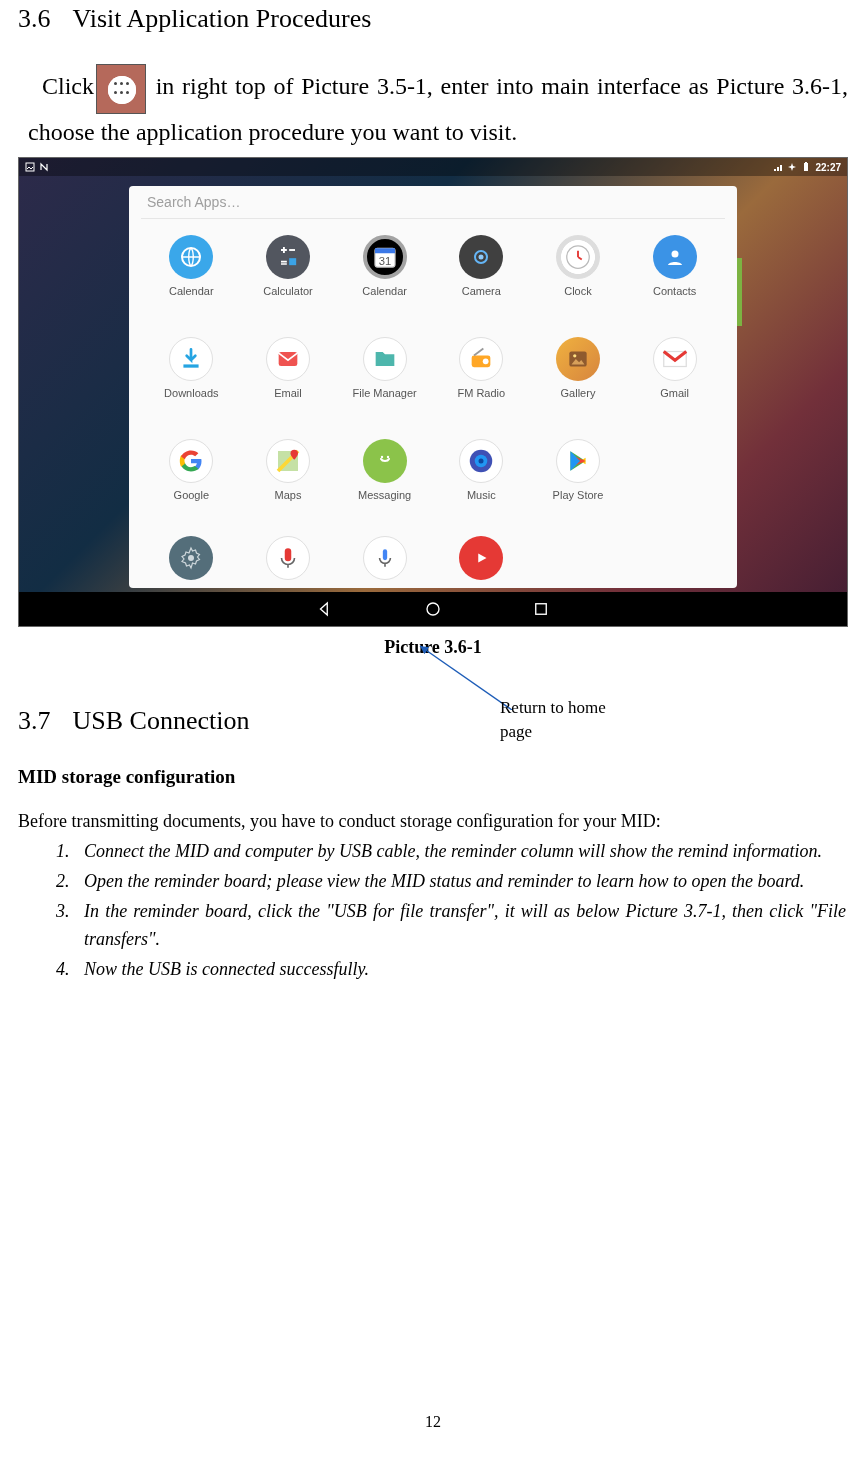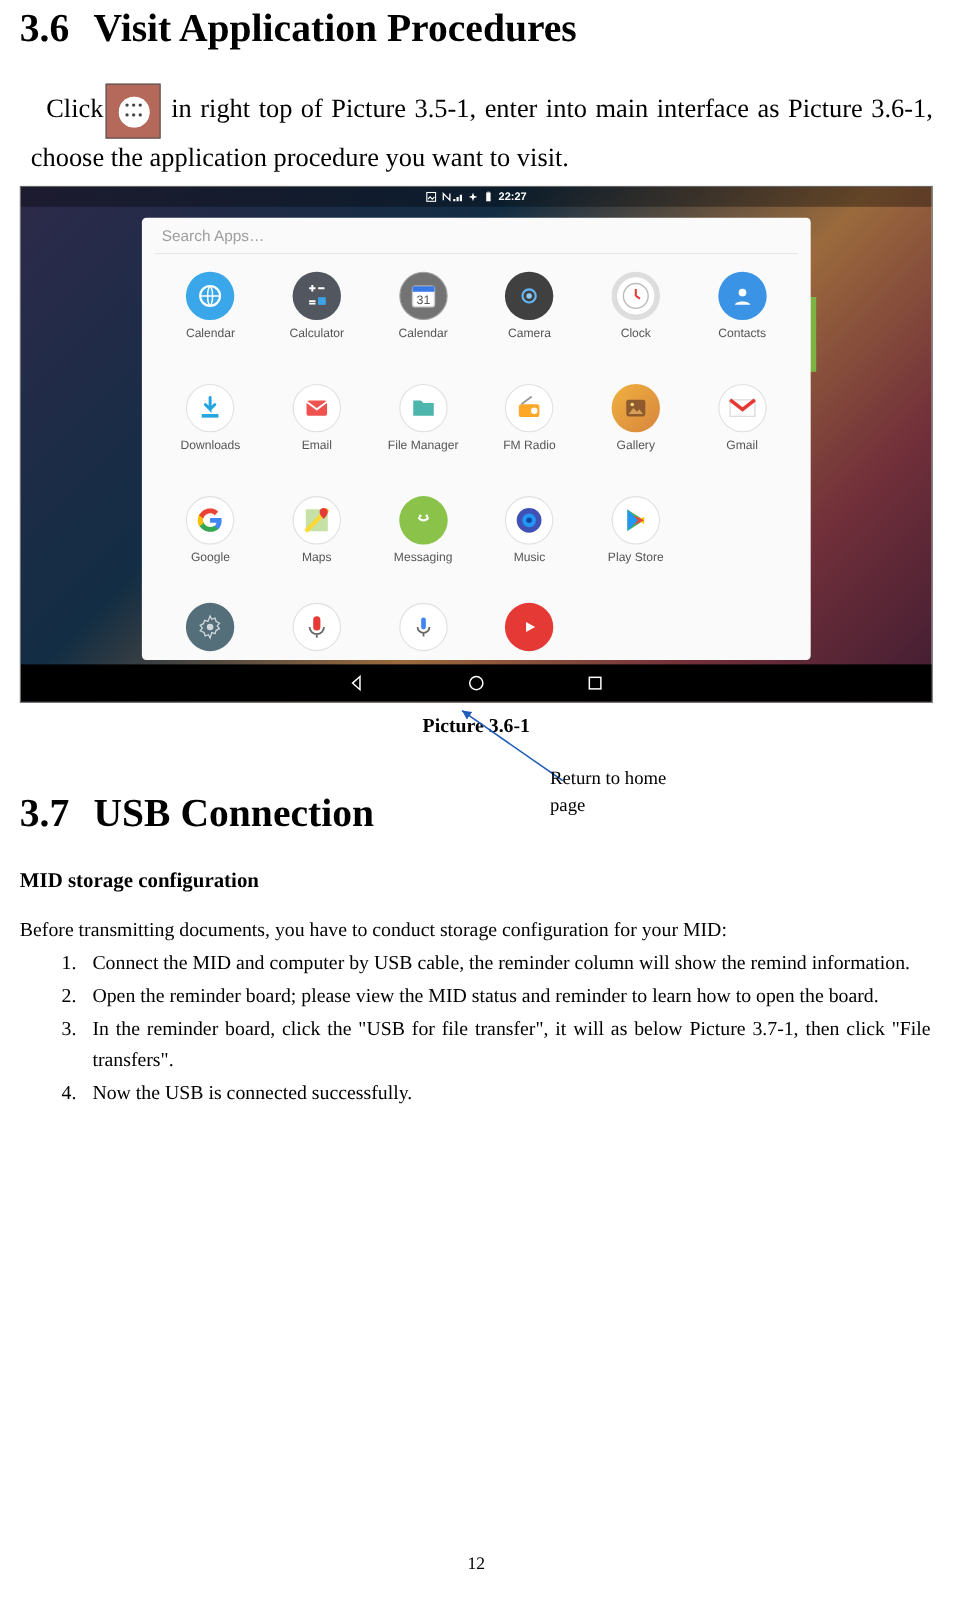--- a/index.html
+++ b/index.html
@@ -6,22 +6,22 @@
   body {
     font-family: "Times New Roman", Times, serif;
     font-size: 18px;
     color: #000;
     width: 866px;
     height: 1475px;
     position: relative;
     padding: 0 18px;
   }
   .heading {
-    font-size: 36px;
-    font-weight: bold;
+    font-size: 26px;
+    font-weight: normal;
     margin-top: 4px;
     margin-bottom: 30px;
     padding-left: 0;
   }
   .heading .num { display: inline-block; margin-right: 22px; }
   .intro {
     font-size: 24px;
     line-height: 1.55;
     text-align: justify;
     margin-left: 10px;
@@ -72,21 +72,21 @@
   }
   .statusbar {
     position: absolute;
     top: 0; left: 0; right: 0;
     height: 18px;
     background: rgba(0,0,0,0.35);
     color: #fff;
     font-family: Arial, sans-serif;
     font-size: 10px;
     display: flex;
-    justify-content: center;
+    justify-content: space-between;
     align-items: center;
     padding: 0 6px;
   }
   .statusbar .left-icons { display: flex; gap: 4px; align-items: center; }
   .statusbar .right-icons { display: flex; gap: 4px; align-items: center; }
   .statusbar .mini-icon { width: 10px; height: 10px; }
   .drawer {
     position: absolute;
     top: 28px;
     left: 110px;
@@ -186,20 +186,21 @@
   }
   .body-text {
     font-size: 18px;
     line-height: 1.55;
     text-align: justify;
   }
   .ol {
     counter-reset: item;
     padding-left: 66px;
     margin-top: 2px;
+    font-style: italic;
   }
   .ol .li {
     text-align: justify;
     line-height: 1.55;
     margin-bottom: 2px;
     padding-right: 2px;
   }
   .ol .li .num {
     display: inline-block;
     width: 24px;
@@ -210,21 +211,21 @@
     position: absolute;
     bottom: 44px;
     left: 0; right: 0;
     text-align: center;
     font-size: 16px;
   }
 
   
   .ic-browser { background: #3aa7ea; }
   .ic-calc { background: #52565f; }
-  .ic-calendar { background: #737373; border: 1px solid #a3a3a3; }
+  .ic-calendar { background: #000000; border: 4px solid #a3a3a3; }
   .ic-camera { background: #404040; }
   .ic-clock { background: radial-gradient(circle at 50% 50%, #fff 56%, #ddd 58%); border:1px solid #ddd; }
   .ic-contacts { background: #3b93e6; }
   .ic-downloads { background: #fff; border:1px solid #e0e0e0; }
   .ic-email { background: #fff; border:1px solid #e0e0e0; }
   .ic-filemgr { background: #fff; border:1px solid #e0e0e0; }
   .ic-fm { background: #fff; border:1px solid #e0e0e0; }
   .ic-gallery { background: linear-gradient(135deg,#f0b13f,#d7853e); }
   .ic-gmail { background: #fff; border:1px solid #e0e0e0; }
   .ic-google { background: #fff; border:1px solid #e0e0e0; }

